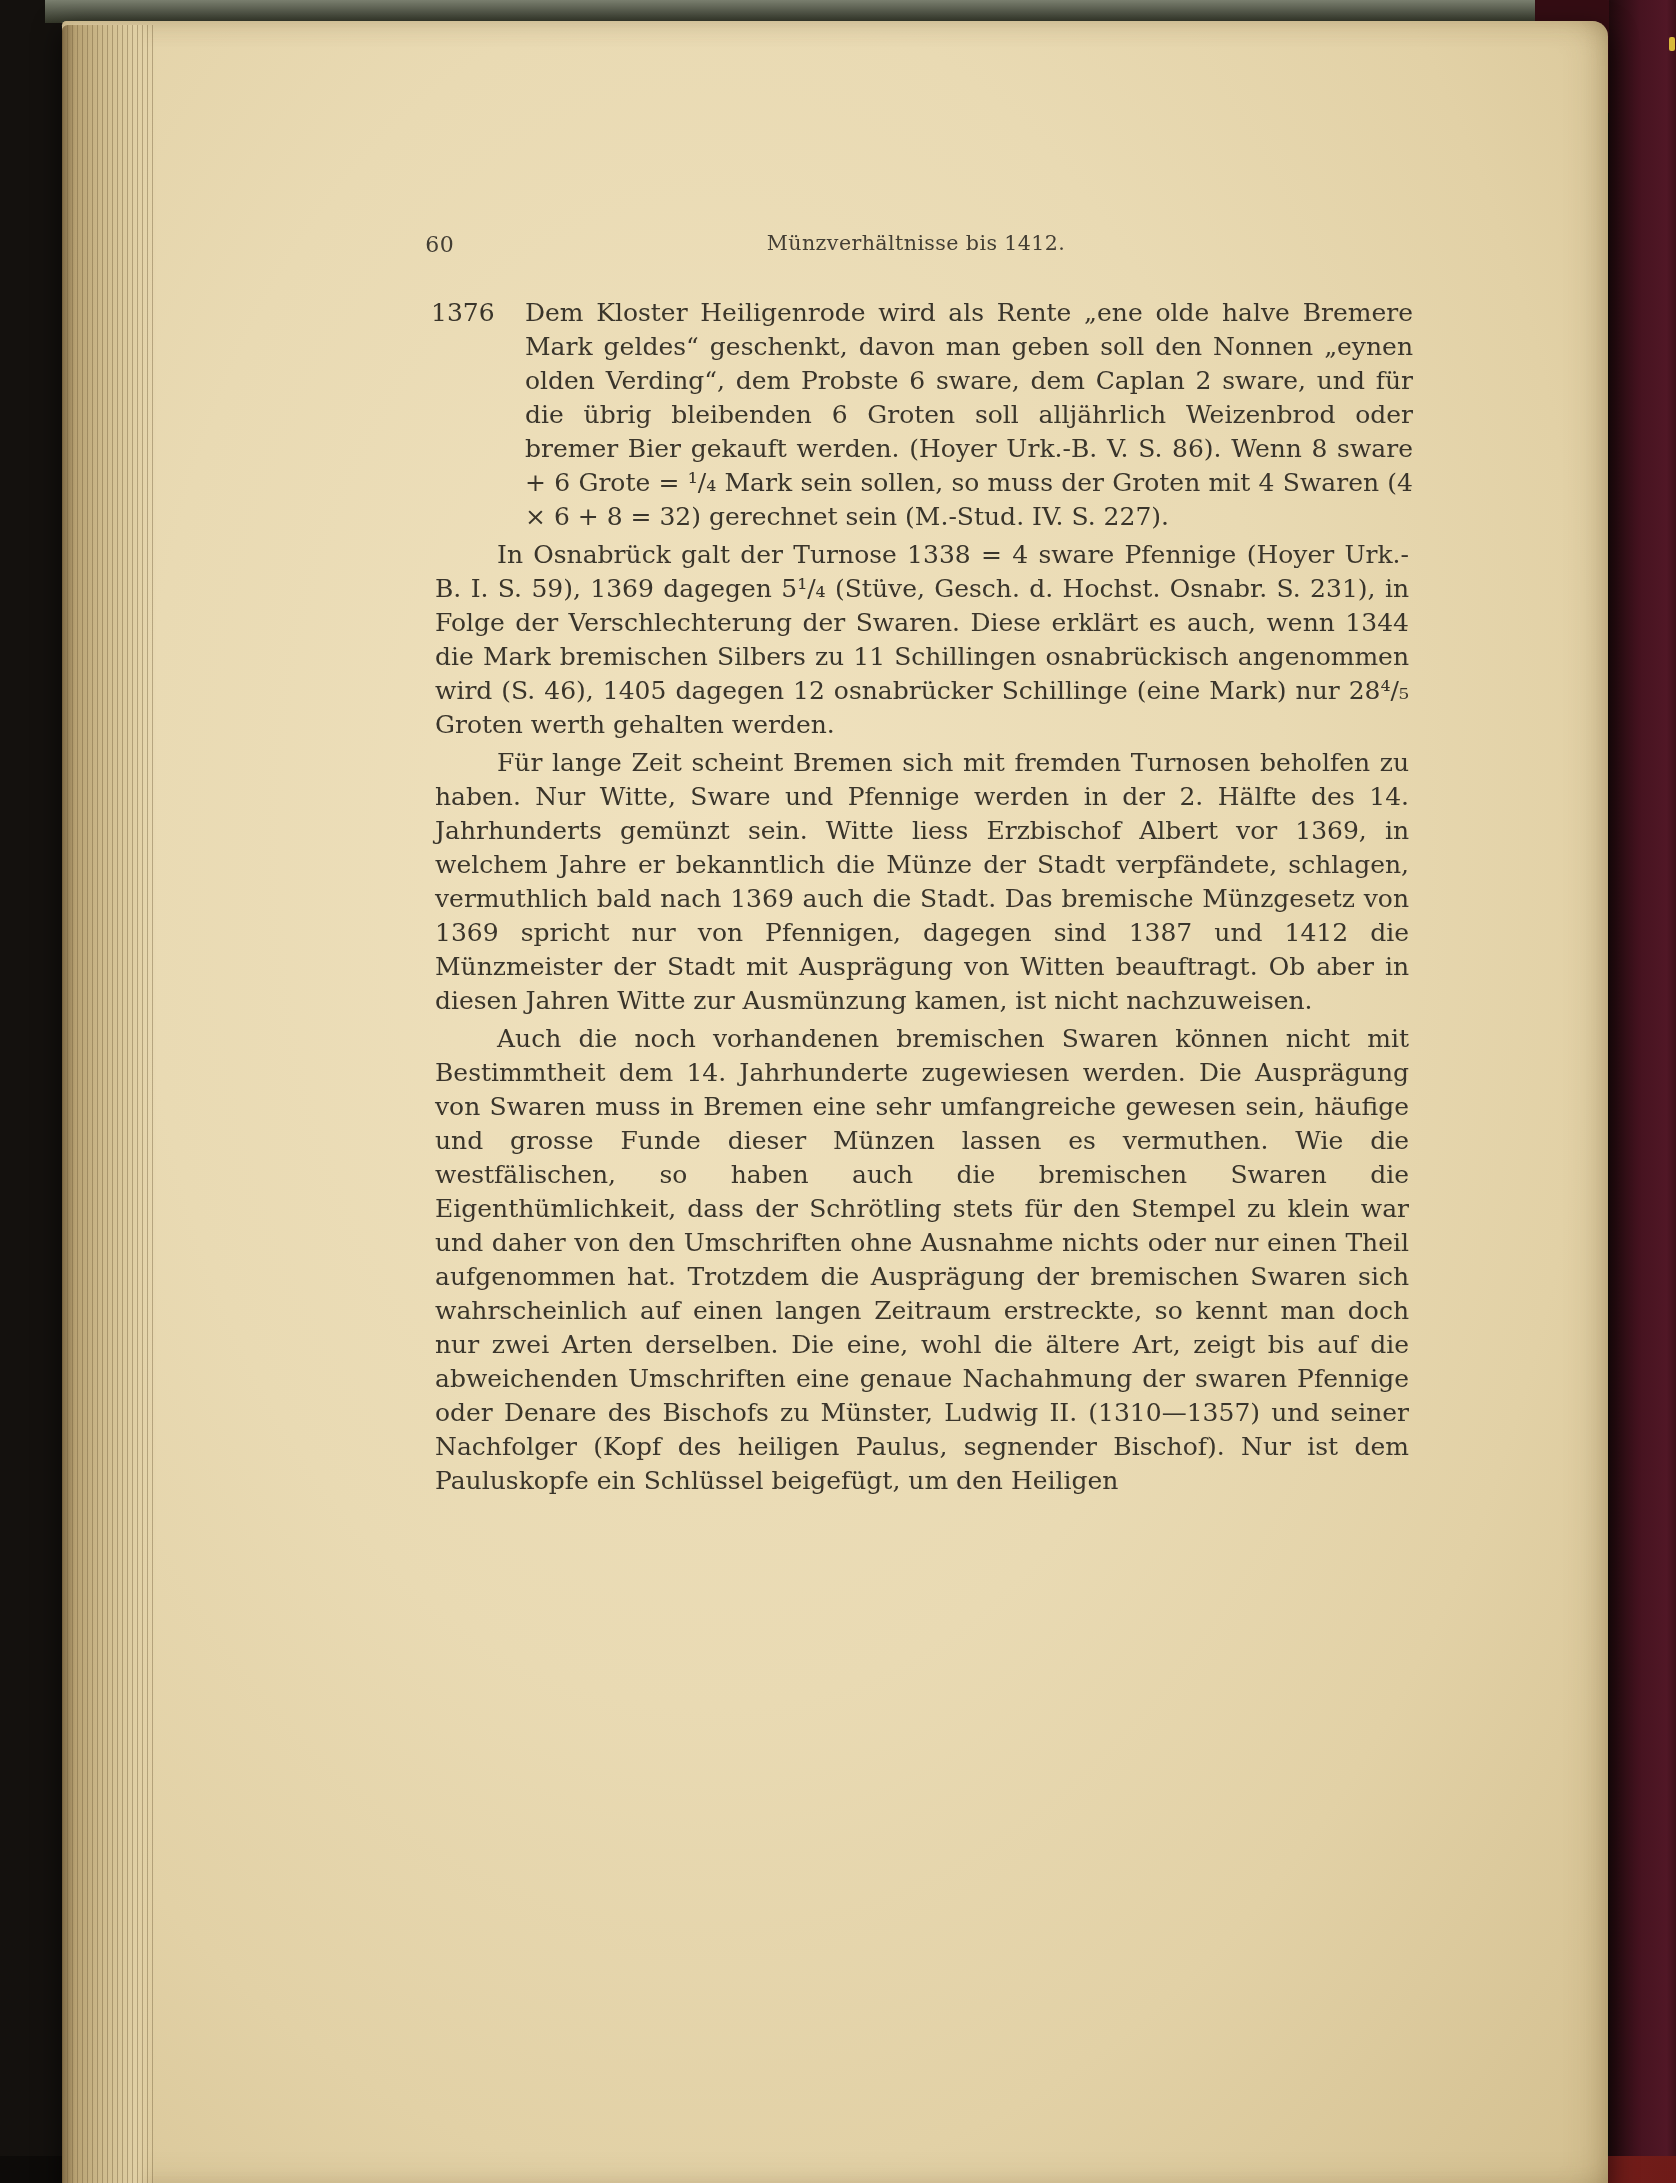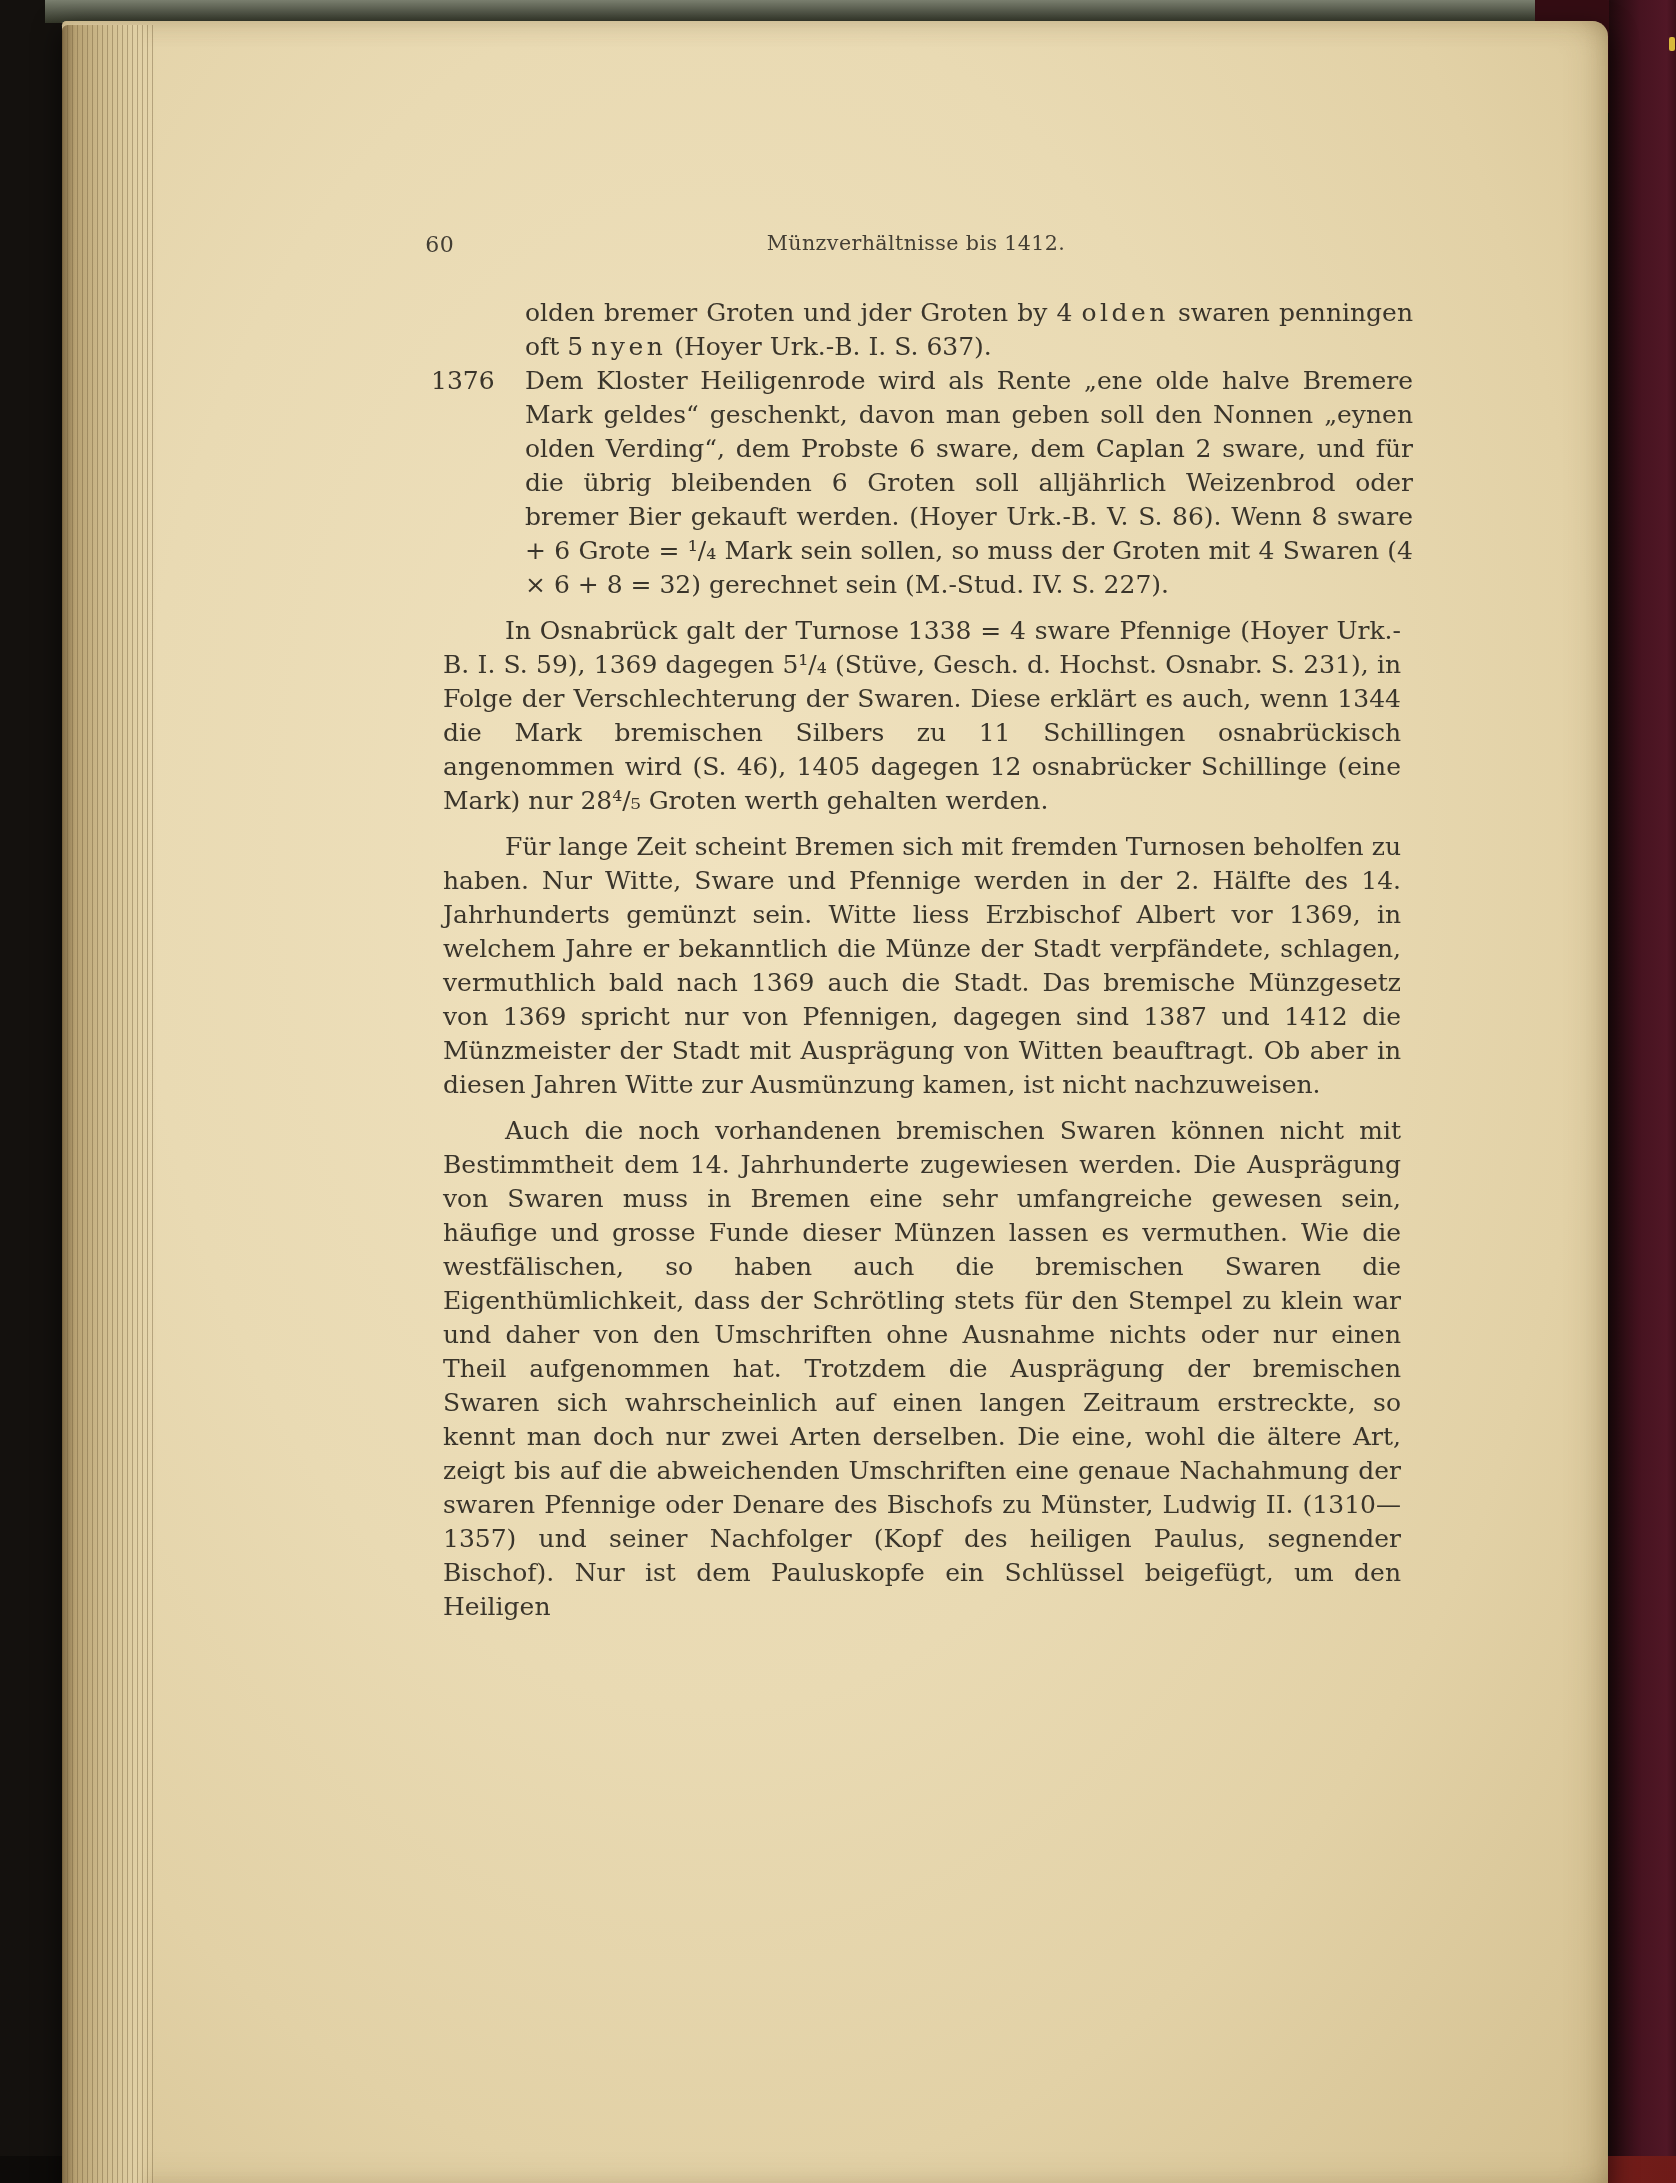--- a/index.html
+++ b/index.html
@@ -39,21 +39,21 @@
   .header{position:absolute;top:210px;left:0;width:100%;font-size:20.6px;letter-spacing:0.4px;color:#433e34;}
   .pagenum{position:absolute;left:-5.7px;top:1.4px;font-size:22px;}
   .running{position:absolute;left:50%;transform:translateX(-52%);white-space:nowrap;text-align:right;}
 
   .bodytext{position:absolute;top:275px;left:0;width:100%;
     font-size:25px;line-height:34px;text-align:justify;
     color:#3a352b;hyphens:auto;-webkit-hyphens:auto;}
   .hang{margin:0 0 0 94px;}
   .entry{position:relative;width:100%;}
   .entry-label{position:absolute;left:0;top:0;}
-  .para{margin:12px;text-indent:62px;}
+  .para{margin:4px;text-indent:62px;}
   .sperr{letter-spacing:3.5px;}
 </style>
 </head>
 <body>
 
 <div class="scene">
   <div class="binding-top"></div>
   <div class="cover-topright"></div>
   <div class="cover-right"></div>
   <div class="cover-bottom"></div>
@@ -62,21 +62,20 @@
   <div class="page">
     <div class="page-edges"></div>
 
     <div class="content">
       <div class="header">
         <span class="pagenum">60</span>
         <span class="running">Münzverhältnisse bis 1412.</span>
       </div>
 
       <div class="bodytext" lang="de">
-        <p class="hang cont"><span>olden bremer Groten und jder Groten by 4 </span><span class="sperr">olden</span><span> swaren penningen oft 5 </span><span class="sperr">nyen</span><span> (Hoyer Urk.-B. I. S. 637).</span></p>
 
         <div class="entry">
           <span class="entry-label">1376</span>
           <p class="hang">Dem Kloster Heiligenrode wird als Rente „ene olde halve Bremere Mark geldes“ geschenkt, davon man geben soll den Nonnen „eynen olden Verding“, dem Probste 6 sware, dem Caplan 2 sware, und für die übrig bleibenden 6 Groten soll alljährlich Weizenbrod oder bremer Bier gekauft werden. (Hoyer Urk.-B. V. S. 86). Wenn 8 sware + 6 Grote = ¹/₄ Mark sein sollen, so muss der Groten mit 4 Swaren (4 × 6 + 8 = 32) gerechnet sein (M.-Stud. IV. S. 227).</p>
         </div>
 
         <p class="para">In Osnabrück galt der Turnose 1338 = 4 sware Pfennige (Hoyer Urk.-B. I. S. 59), 1369 dagegen 5¹/₄ (Stüve, Gesch. d. Hochst. Osnabr. S. 231), in Folge der Verschlechterung der Swaren. Diese erklärt es auch, wenn 1344 die Mark bremischen Silbers zu 11 Schillingen osnabrückisch angenommen wird (S. 46), 1405 dagegen 12 osnabrücker Schillinge (eine Mark) nur 28⁴/₅ Groten werth gehalten werden.</p>
         <p class="para">Für lange Zeit scheint Bremen sich mit fremden Turnosen beholfen zu haben. Nur Witte, Sware und Pfennige werden in der 2. Hälfte des 14. Jahrhunderts gemünzt sein. Witte liess Erzbischof Albert vor 1369, in welchem Jahre er bekanntlich die Münze der Stadt verpfändete, schlagen, vermuthlich bald nach 1369 auch die Stadt. Das bremische Münzgesetz von 1369 spricht nur von Pfennigen, dagegen sind 1387 und 1412 die Münzmeister der Stadt mit Ausprägung von Witten beauftragt. Ob aber in diesen Jahren Witte zur Ausmünzung kamen, ist nicht nachzuweisen.</p>
         <p class="para">Auch die noch vorhandenen bremischen Swaren können nicht mit Bestimmtheit dem 14. Jahrhunderte zugewiesen werden. Die Ausprägung von Swaren muss in Bremen eine sehr umfangreiche gewesen sein, häufige und grosse Funde dieser Münzen lassen es vermuthen. Wie die westfälischen, so haben auch die bremischen Swaren die Eigenthümlichkeit, dass der Schrötling stets für den Stempel zu klein war und daher von den Umschriften ohne Ausnahme nichts oder nur einen Theil aufgenommen hat. Trotzdem die Ausprägung der bremischen Swaren sich wahrscheinlich auf einen langen Zeitraum erstreckte, so kennt man doch nur zwei Arten derselben. Die eine, wohl die ältere Art, zeigt bis auf die abweichenden Umschriften eine genaue Nachahmung der swaren Pfennige oder Denare des Bischofs zu Münster, Ludwig II. (1310—1357) und seiner Nachfolger (Kopf des heiligen Paulus, segnender Bischof). Nur ist dem Pauluskopfe ein Schlüssel beigefügt, um den Heiligen</p>
       </div>

